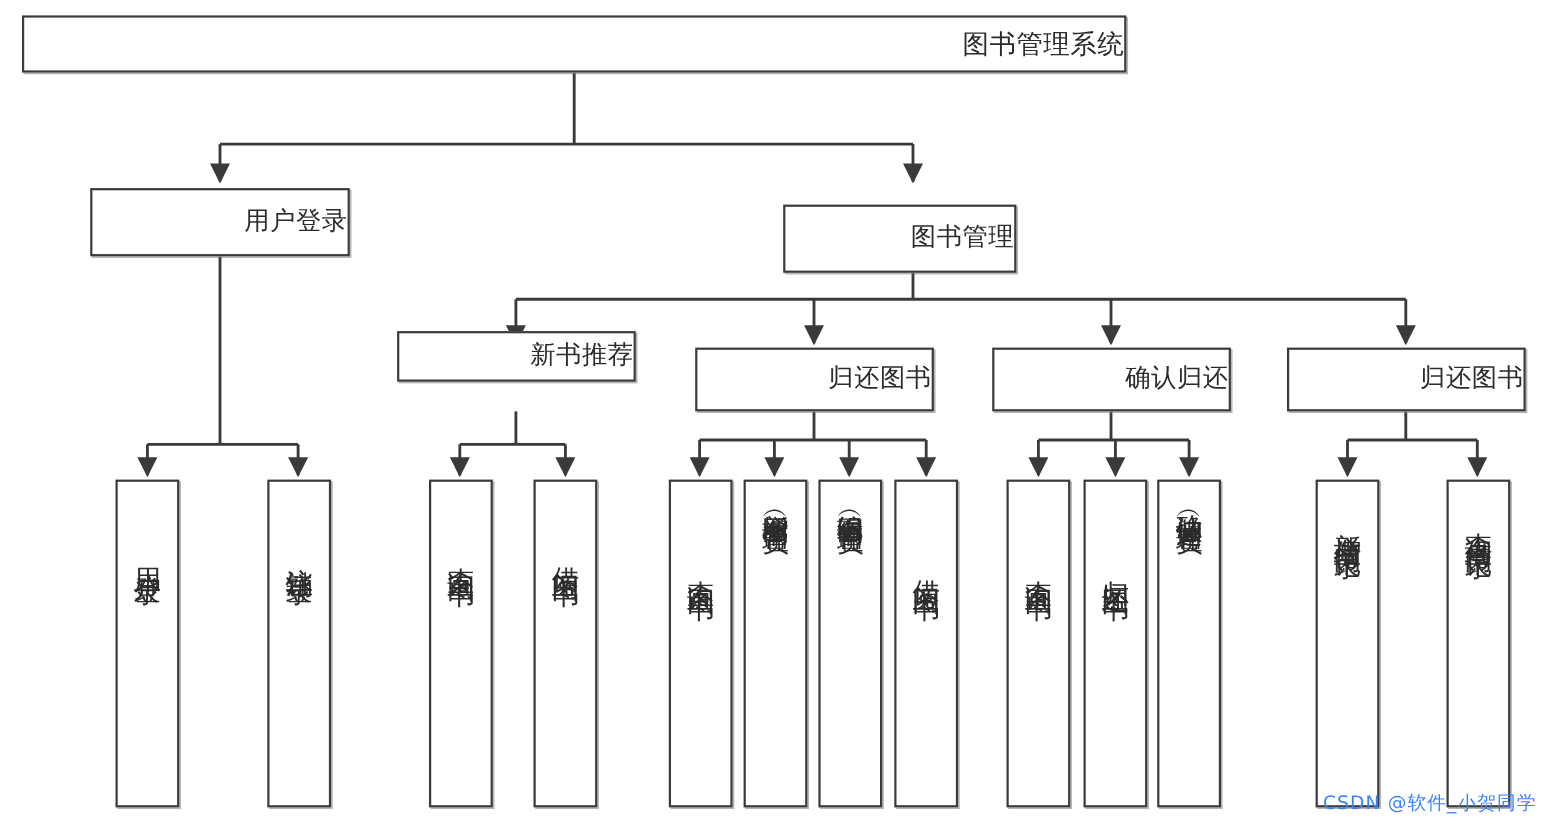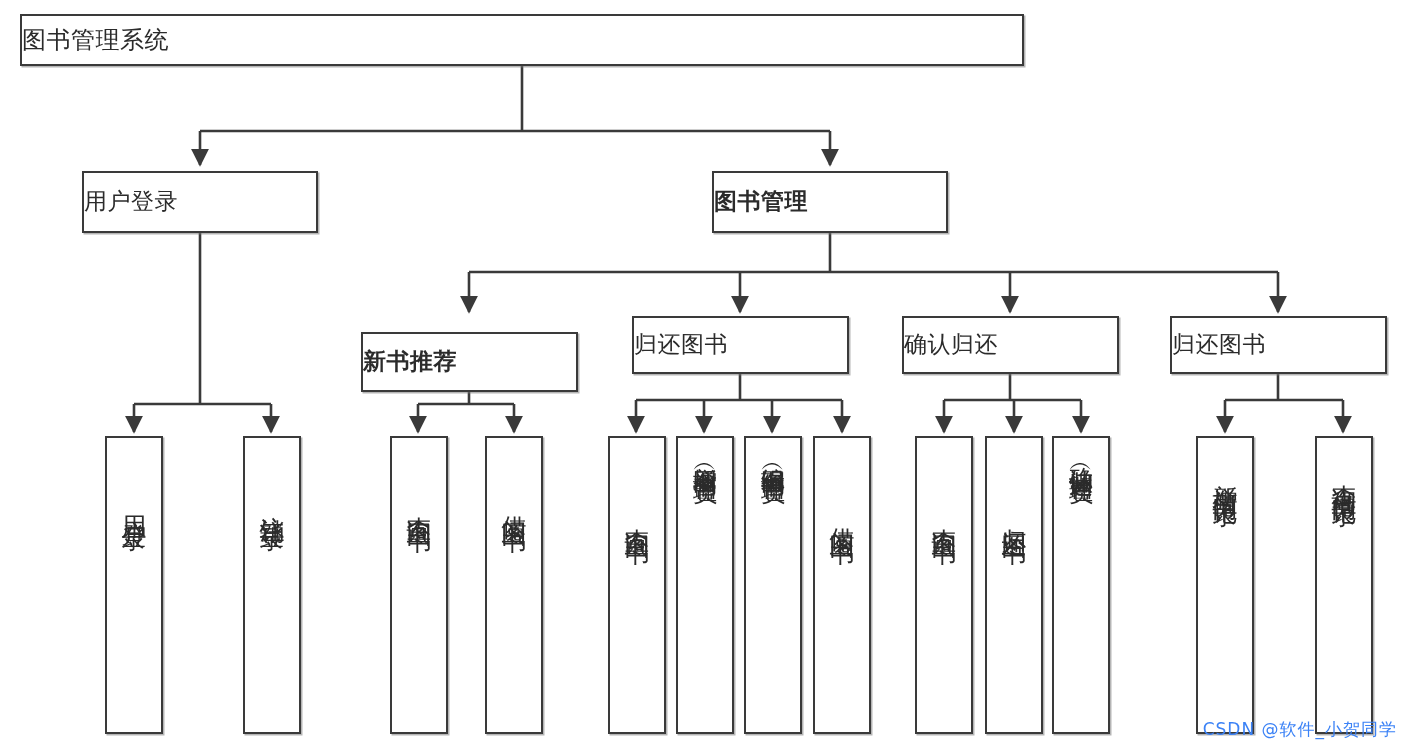--- a/index.html
+++ b/index.html
@@ -30,21 +30,21 @@
     pointer-events: none;
   }
   .node {
     position: absolute;
     box-sizing: border-box;
     background: #ffffff;
     border: 2px solid #3a3a3a;
     box-shadow: 1.5px 1.5px 0 0 rgba(120,120,120,0.55);
     display: flex;
     align-items: center;
-    justify-content: flex-start;
+    justify-content: flex-end;
     color: #2b2b2b;
     z-index: 2;
   }
   .node .label {
     display: block;
     text-align: center;
     line-height: 1.12;
     letter-spacing: 0.5px;
     white-space: nowrap;
   }
@@ -155,25 +155,25 @@
   </svg>
 
   <div class="node horiz root" style="left:20px; top:14px; width:1004px; height:52px;">
     <span class="label">图书管理系统</span>
   </div>
 
   <div class="node horiz" style="left:82px; top:171px; width:236px; height:62px;">
     <span class="label">用户登录</span>
   </div>
 
-  <div class="node horiz" style="left:712px; top:171px; width:236px; height:62px;font-weight:bold;">
+  <div class="node horiz" style="left:712px; top:186px; width:212px; height:62px;">
     <span class="label">图书管理</span>
   </div>
 
-  <div class="node horiz" style="left:361px; top:332px; width:217px; height:60px;font-weight:bold;">
+  <div class="node horiz" style="left:361px; top:301px; width:217px; height:46px;">
     <span class="label">新书推荐</span>
   </div>
 
   <div class="node horiz" style="left:632px; top:316px; width:217px; height:58px;">
     <span class="label">归还图书</span>
   </div>
 
   <div class="node horiz" style="left:902px; top:316px; width:217px; height:58px;">
     <span class="label">确认归还</span>
   </div>

